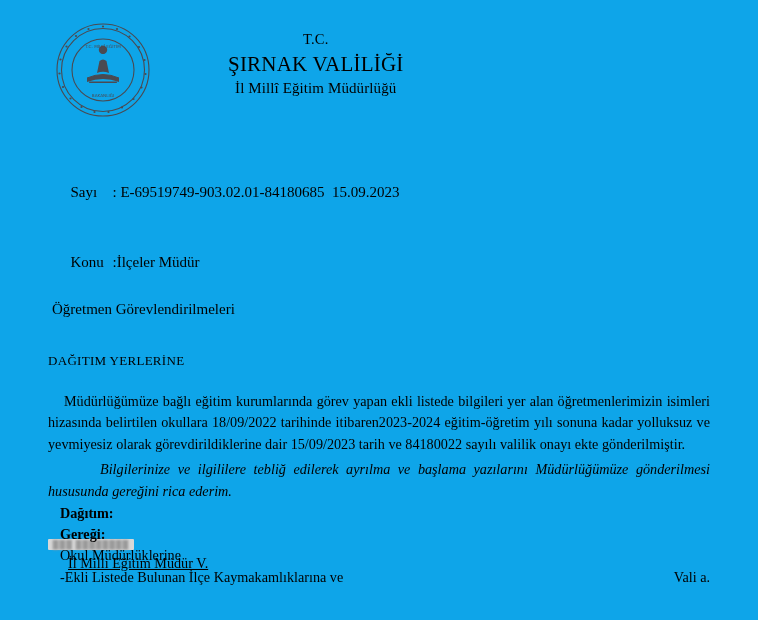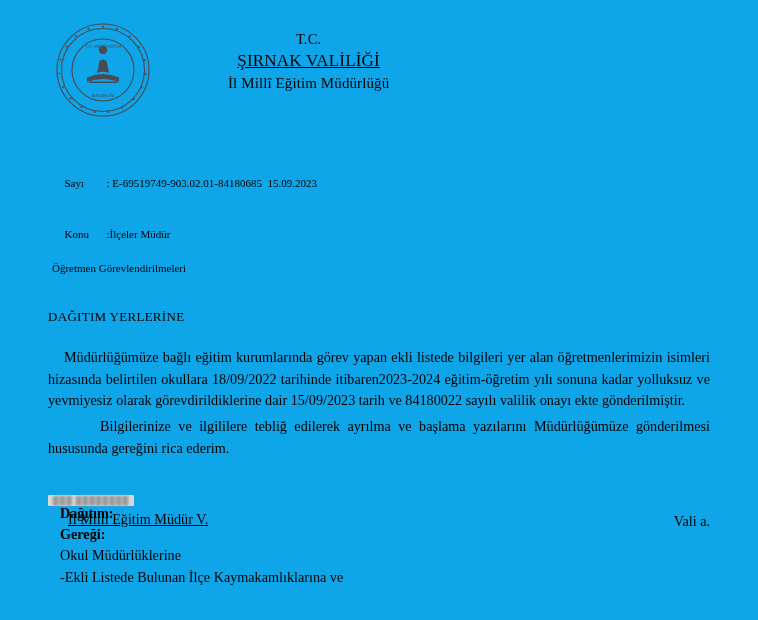--- a/index.html
+++ b/index.html
@@ -43,33 +43,32 @@
     margin-left: 70px;
     text-align: center;
     line-height: 1.35;
     padding-top: 12px;
   }
   .header-text .line1 {
     font-size: 14.5px;
     letter-spacing: 0.2px;
   }
   .header-text .line2 {
-    font-size: 17px;
+    font-size: 21px;
     letter-spacing: 0.2px;
-    text-decoration: underline;
   }
   .header-text .line3 {
     font-size: 15px;
     letter-spacing: 0.1px;
   }
 
   
   .meta {
     margin: 36px 0 0 48px;
-    font-size: 11px;
+    font-size: 15px;
     line-height: 1.55;
   }
   .meta-row { white-space: pre; }
   .meta-label { display: inline-block; width: 42px; }
   .meta-sub { margin-left: 4px; }
 
   
   .recipient {
     margin: 32px 0 0 48px;
     font-size: 13px;
@@ -78,21 +77,21 @@
 
   
   .body-text {
     margin: 22px 48px 0 48px;
     font-size: 14.2px;
     line-height: 1.52;
     text-align: justify;
   }
   .body-text p { margin: 4px 0 2px 0; }
   .para-indent { text-indent: 16px; }
-  .para-indent2 { text-indent: 52px; }
+  .para-indent2 { text-indent: 52px; font-style: italic; }
 
   
   .sig-area {
     position: relative;
     margin-top: 36px;
     height: 70px;
   }
   .redaction {
     position: absolute;
     left: 48px;
@@ -108,21 +107,21 @@
     letter-spacing: 1px;
     line-height: 11px;
     text-align: center;
     overflow: hidden;
     display: block;
     filter: blur(1.2px);
   }
   .vali {
     position: absolute;
     right: 48px;
-    top: 18px;
+    top: 30px;
     font-size: 14.2px;
   }
   .sig-title {
     position: absolute;
     left: 68px;
     top: 16px;
     font-size: 14.2px;
     text-decoration: underline;
   }
 

